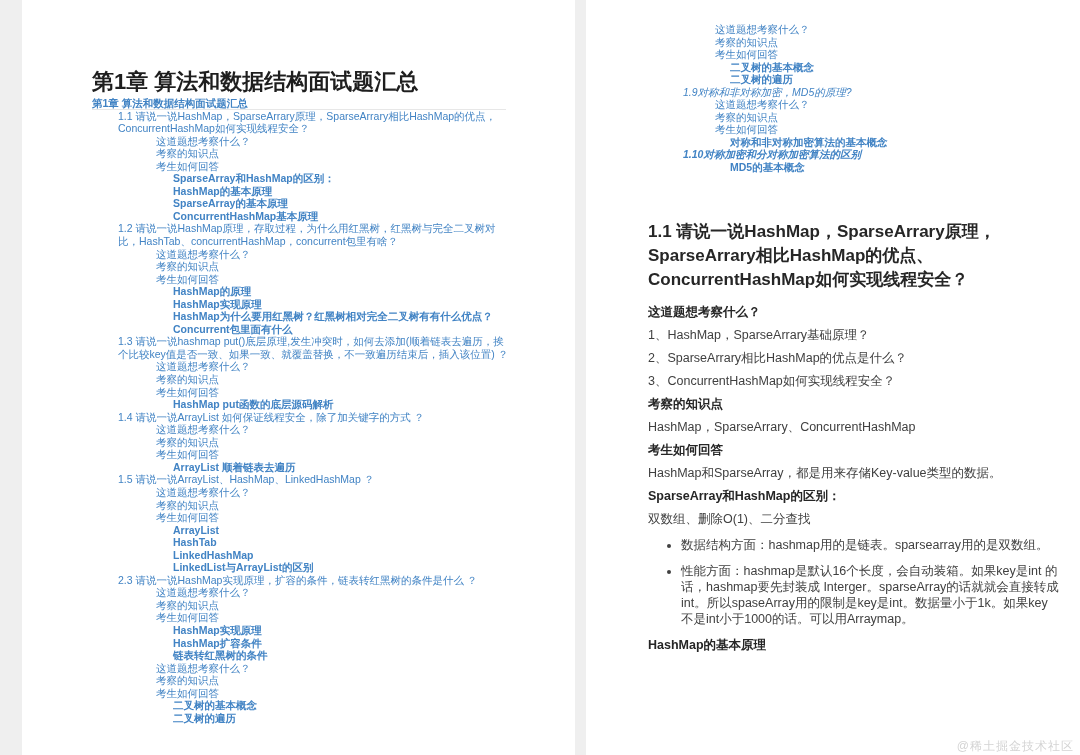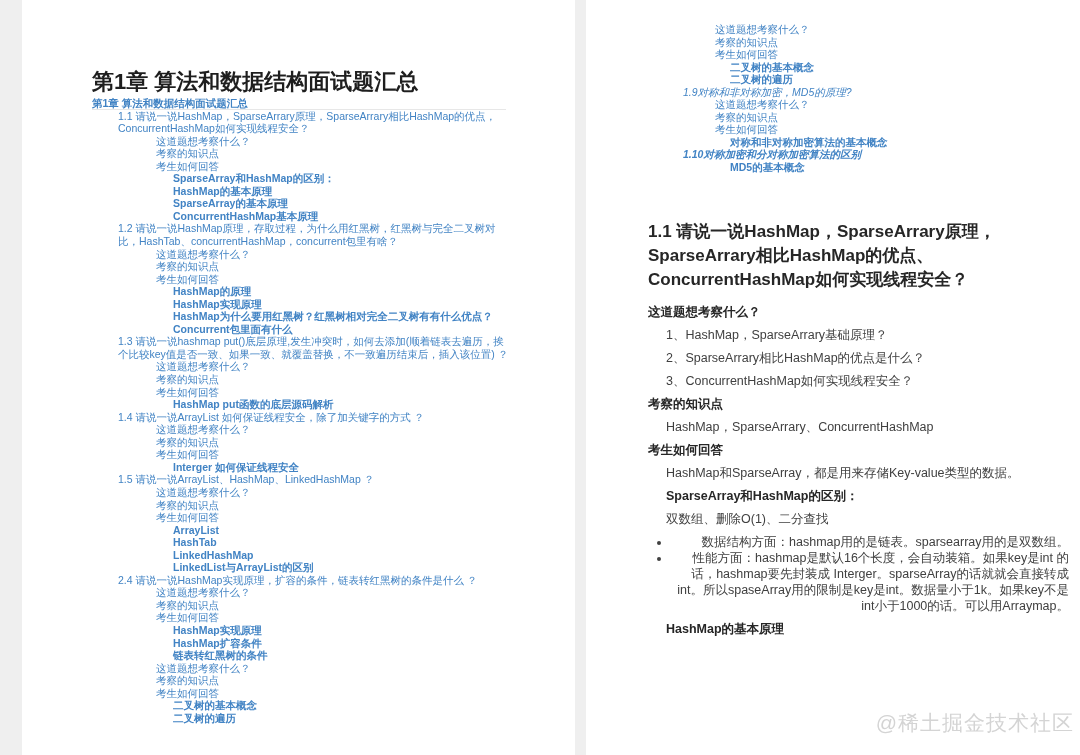--- a/index.html
+++ b/index.html
@@ -35,28 +35,28 @@
 
   .article {
     position:absolute; left:648px; top:220px; width:421px;
     font-size:12.5px; line-height:16px; color:var(--body);
   }
   .article h2 {
     font-size:17px; line-height:24px; font-weight:700;
     color:var(--heading); margin:0 0 12px 0;
   }
   .article h4 { font-size:12.5px; font-weight:700; color:var(--heading); margin:7px 0; }
-  .article p  { margin:7px 18px; }
+  .article p  { margin:7px 0; }
   .article p.bold { font-weight:700; color:var(--heading); }
   .article ul { margin:7px 0; padding-left:23px; }
-  .article li { margin:0;text-align:right; }
+  .article li { margin:10px; }
 
   .watermark {
-    position:absolute; right:6px; bottom:18px;
-    font-size:21px; color:var(--wm); letter-spacing:1px;text-align:right;
+    position:absolute; right:6px; bottom:0;
+    font-size:12px; color:var(--wm); letter-spacing:1px;text-align:right;
   }
 </style>
 </head>
 <body>
 
 <div class="gutter" id="gutter-left"></div>
 <div class="gutter" id="gutter-mid"></div>
 
 <div>
   <h1 class="doc-title">第1章 算法和数据结构面试题汇总</h1>
@@ -80,30 +80,30 @@
       <div class="lvl4">Concurrent包里面有什么</div>
       <div class="lvl2">1.3 请说一说hashmap put()底层原理,发生冲突时，如何去添加(顺着链表去遍历，挨个比较key值是否一致、如果一致、就覆盖替换，不一致遍历结束后，插入该位置) ？</div>
       <div class="lvl3">这道题想考察什么？</div>
       <div class="lvl3">考察的知识点</div>
       <div class="lvl3">考生如何回答</div>
       <div class="lvl4">HashMap put函数的底层源码解析</div>
       <div class="lvl2">1.4 请说一说ArrayList 如何保证线程安全，除了加关键字的方式 ？</div>
       <div class="lvl3">这道题想考察什么？</div>
       <div class="lvl3">考察的知识点</div>
       <div class="lvl3">考生如何回答</div>
-      <div class="lvl4">Interger 如何保证线程安全</div>
+      <div class="lvl4">ArrayList 顺着链表去遍历</div>
       <div class="lvl2">1.5 请说一说ArrayList、HashMap、LinkedHashMap ？</div>
       <div class="lvl3">这道题想考察什么？</div>
       <div class="lvl3">考察的知识点</div>
       <div class="lvl3">考生如何回答</div>
       <div class="lvl4">ArrayList</div>
       <div class="lvl4">HashTab</div>
       <div class="lvl4">LinkedHashMap</div>
       <div class="lvl4">LinkedList与ArrayList的区别</div>
-      <div class="lvl2">2.4 请说一说HashMap实现原理，扩容的条件，链表转红黑树的条件是什么 ？</div>
+      <div class="lvl2">2.3 请说一说HashMap实现原理，扩容的条件，链表转红黑树的条件是什么 ？</div>
       <div class="lvl3">这道题想考察什么？</div>
       <div class="lvl3">考察的知识点</div>
       <div class="lvl3">考生如何回答</div>
       <div class="lvl4">HashMap实现原理</div>
       <div class="lvl4">HashMap扩容条件</div>
       <div class="lvl4">链表转红黑树的条件</div>
       <div class="lvl3">这道题想考察什么？</div>
       <div class="lvl3">考察的知识点</div>
       <div class="lvl3">考生如何回答</div>
       <div class="lvl4">二叉树的基本概念</div>

